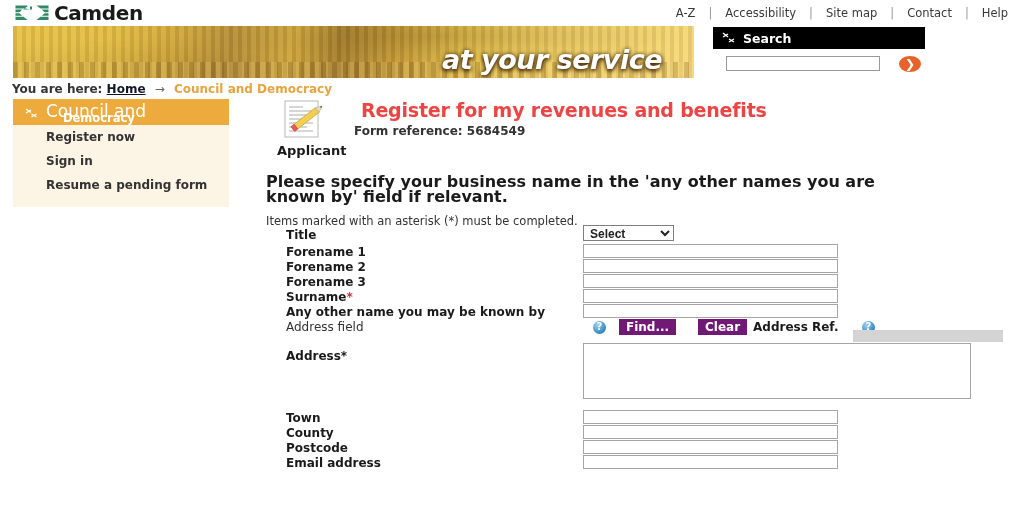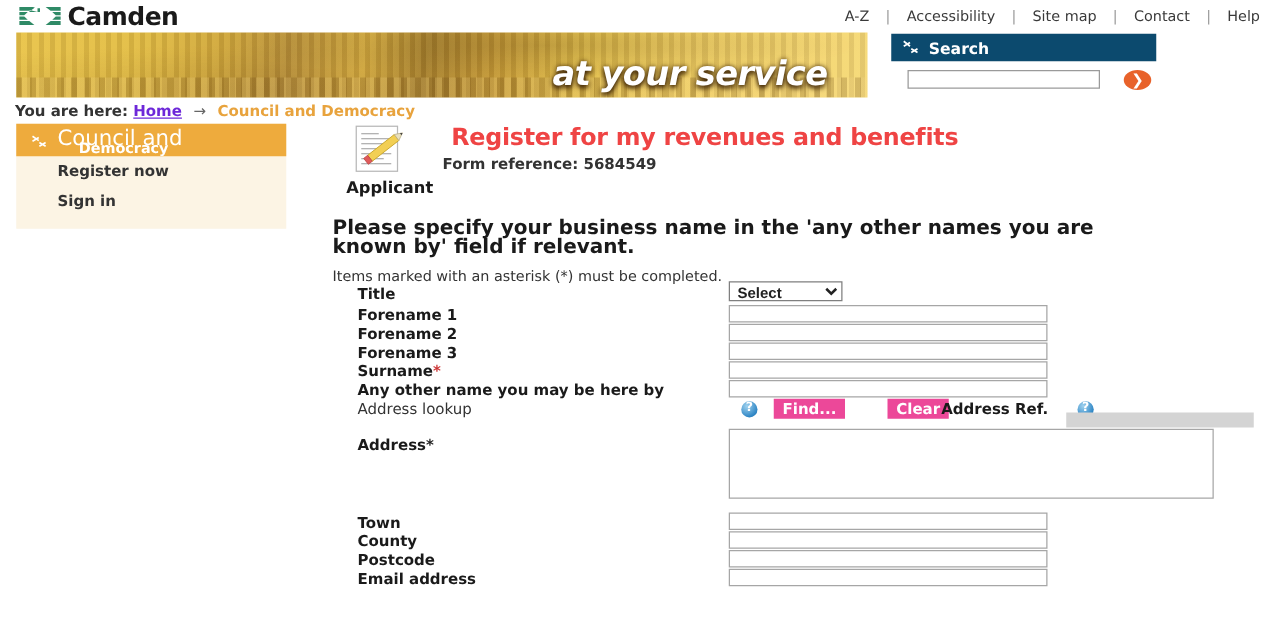--- a/index.html
+++ b/index.html
@@ -39,33 +39,33 @@
   .banner::after{content:"";position:absolute;left:0;bottom:0;width:681px;height:16px;
       background:repeating-linear-gradient(90deg,rgba(110,75,25,.35) 0 5px,rgba(245,215,140,.30) 5px 11px);
       opacity:.7;}
   .banner-top{position:absolute;left:44px;top:4px;font-size:12.5px;font-weight:bold;color:#ffffff;
               text-shadow:0 1px 2px rgba(60,35,5,.95),0 0 3px rgba(60,35,5,.8);z-index:3;}
   .banner-main{position:absolute;right:32px;top:18px;font-size:27px;font-weight:bold;color:#ffffff;
                font-style:italic;letter-spacing:-0.5px;
                text-shadow:0 2px 4px rgba(60,35,5,.95),0 0 4px rgba(60,35,5,.85);z-index:3;}
 
   
-  .search-head{position:absolute;left:713px;top:27px;width:212px;height:22px;background:#0c4a6e;}
+  .search-head{position:absolute;left:713px;top:27px;width:212px;height:22px;background:#000000;}
   .search-head .s-icon{position:absolute;left:9px;top:5px;width:13px;height:12px;}
   .search-head .s-label{position:absolute;left:30px;top:4px;font-size:12.5px;font-weight:bold;color:#fff;}
   .search-input{position:absolute;left:726px;top:56px;width:154px;height:15px;
                 border:1px solid #9a9a9a;background:#fff;padding:0 3px;font-size:11px;
                 box-sizing:border-box;outline:none;}
   .search-go{position:absolute;left:899px;top:56px;width:22px;height:16px;border-radius:50%;
              background:#e8622a;display:flex;align-items:center;justify-content:center;}
   .search-go span{color:#fff;font-size:12px;font-weight:bold;line-height:1;}
 
   
   .crumbs{position:absolute;left:12px;top:82px;font-size:12px;font-weight:bold;color:#333;}
-  .crumbs a{color:#6d28d9;}
+  .crumbs a{color:#0f172a;}
   .crumbs .arrow{color:#666;margin:0 5px;font-weight:normal;}
   .crumbs .cur{color:#e8a33d;}
 
   
   .sidebar{position:absolute;left:13px;top:99px;width:216px;background:#fcf4e4;padding-bottom:10px;}
   .side-active{background:#eeab3d;height:26px;position:relative;}
   .side-active .arr{position:absolute;left:12px;top:8px;width:13px;height:12px;}
   .side-active .t1{position:absolute;left:33px;top:2px;font-size:17px;font-weight:normal;color:#fff;}
   .side-active .t2{position:absolute;left:50px;top:12px;font-size:11.5px;font-weight:bold;color:#fff;}
   .side-item{padding:5px 0 5px 33px;font-size:12px;font-weight:bold;color:#333;}
@@ -92,21 +92,21 @@
   .fselect{position:absolute;left:317px;top:-3px;width:91px;height:16px;border:1px solid #7f7f7f;
            background:#fff;box-sizing:border-box;font-size:12px;font-weight:bold;color:#222;
            padding:0 2px;outline:none;}
 
   .help-dot{width:13px;height:13px;border-radius:50%;
             background:radial-gradient(circle at 35% 30%,#9fd2ef,#2f86c5 70%,#1b6298);
             display:inline-block;position:relative;}
   .help-dot::after{content:"?";position:absolute;left:0;right:0;top:-1px;text-align:center;
                    color:#fff;font-size:10px;font-weight:bold;line-height:14px;}
 
-  .btn-amber{background:#ec4899;color:#ffffff;font-size:12px;font-weight:bold;border:0;
+  .btn-amber{background:#701a75;color:#ffffff;font-size:12px;font-weight:bold;border:0;
              padding:1px 7px;cursor:pointer;font-family:inherit;line-height:14px;}
 
   .grey-field{position:absolute;left:853px;top:330px;width:150px;height:12px;background:#d4d4d4;}
 
   .addr-label{position:absolute;left:20px;top:0px;font-size:12px;font-weight:bold;color:#1a1a1a;}
   .addr-box{position:absolute;left:317px;top:-6px;width:388px;height:56px;border:1px solid #a6a6a6;
             background:#fff;box-sizing:border-box;resize:none;outline:none;font-size:11px;
             font-family:inherit;}
 </style>
 </head>
@@ -175,20 +175,21 @@
       <span class="arr">
         <svg width="13" height="12" viewBox="0 0 13 12">
           <path d="M1 2 L6 5.5 M1 6 L6 3 M6.5 7 L11.5 10 M6.5 10 L11.5 7" stroke="#ffffff" stroke-width="1.3" fill="none"></path>
         </svg>
       </span>
       <span class="t1">Council and</span>
       <span class="t2">Democracy</span>
     </div>
     <div class="side-item">Register now</div>
     <div class="side-item">Sign in</div>
+    <div class="side-item">Resume a pending form</div>
   </div>
 
   <div class="main">
 
     <span class="form-icon">
       <svg width="44" height="42" viewBox="0 0 44 42">
         <rect x="2" y="3" width="33" height="36" fill="#ffffff" stroke="#b8b8b8" stroke-width="1"></rect>
         <g stroke="#9a9a9a" stroke-width="0.8">
           <line x1="6" y1="9" x2="20" y2="9"></line>
             <line x1="6" y1="13" x2="30" y2="13"></line>
@@ -236,29 +237,29 @@
         <span class="flabel">Forename 3</span>
         <input class="finput" type="text" value="" style="">
       </div>
 
       <div class="frow">
         <span class="flabel"><span>Surname</span><span class="req">*</span></span>
         <input class="finput" type="text" value="" style="">
       </div>
 
       <div class="frow">
-        <span class="flabel">Any other name you may be here by</span>
+        <span class="flabel">Any other name you may be known by</span>
         <input class="finput" type="text" value="" style="">
       </div>
 
       <div class="frow" style="height:20px;">
-        <span class="flabel" style="font-weight:normal;color:#333;">Address lookup</span>
+        <span class="flabel" style="font-weight:normal;color:#333;">Address field</span>
         <span style="position:absolute;left:327px;top:1px;" class="help-dot"></span>
         <button class="btn-amber" style="position:absolute;left:353px;top:-1px;">Find...</button>
-        <button class="btn-amber" style="position:absolute;left:444px;top:-1px;">Clear</button>
+        <button class="btn-amber" style="position:absolute;left:432px;top:-1px;">Clear</button>
         <span style="position:absolute;left:487px;top:0px;font-size:12px;font-weight:bold;color:#1a1a1a;">Address Ref.</span>
         <span style="position:absolute;left:596px;top:1px;" class="help-dot"></span>
       </div>
 
       <div class="frow" style="height:62px;margin-top:9px;">
         <span class="addr-label"><span>Address</span><span class="req">*</span></span>
         <textarea class="addr-box" style=""></textarea>
       </div>
 
       <div class="frow">

